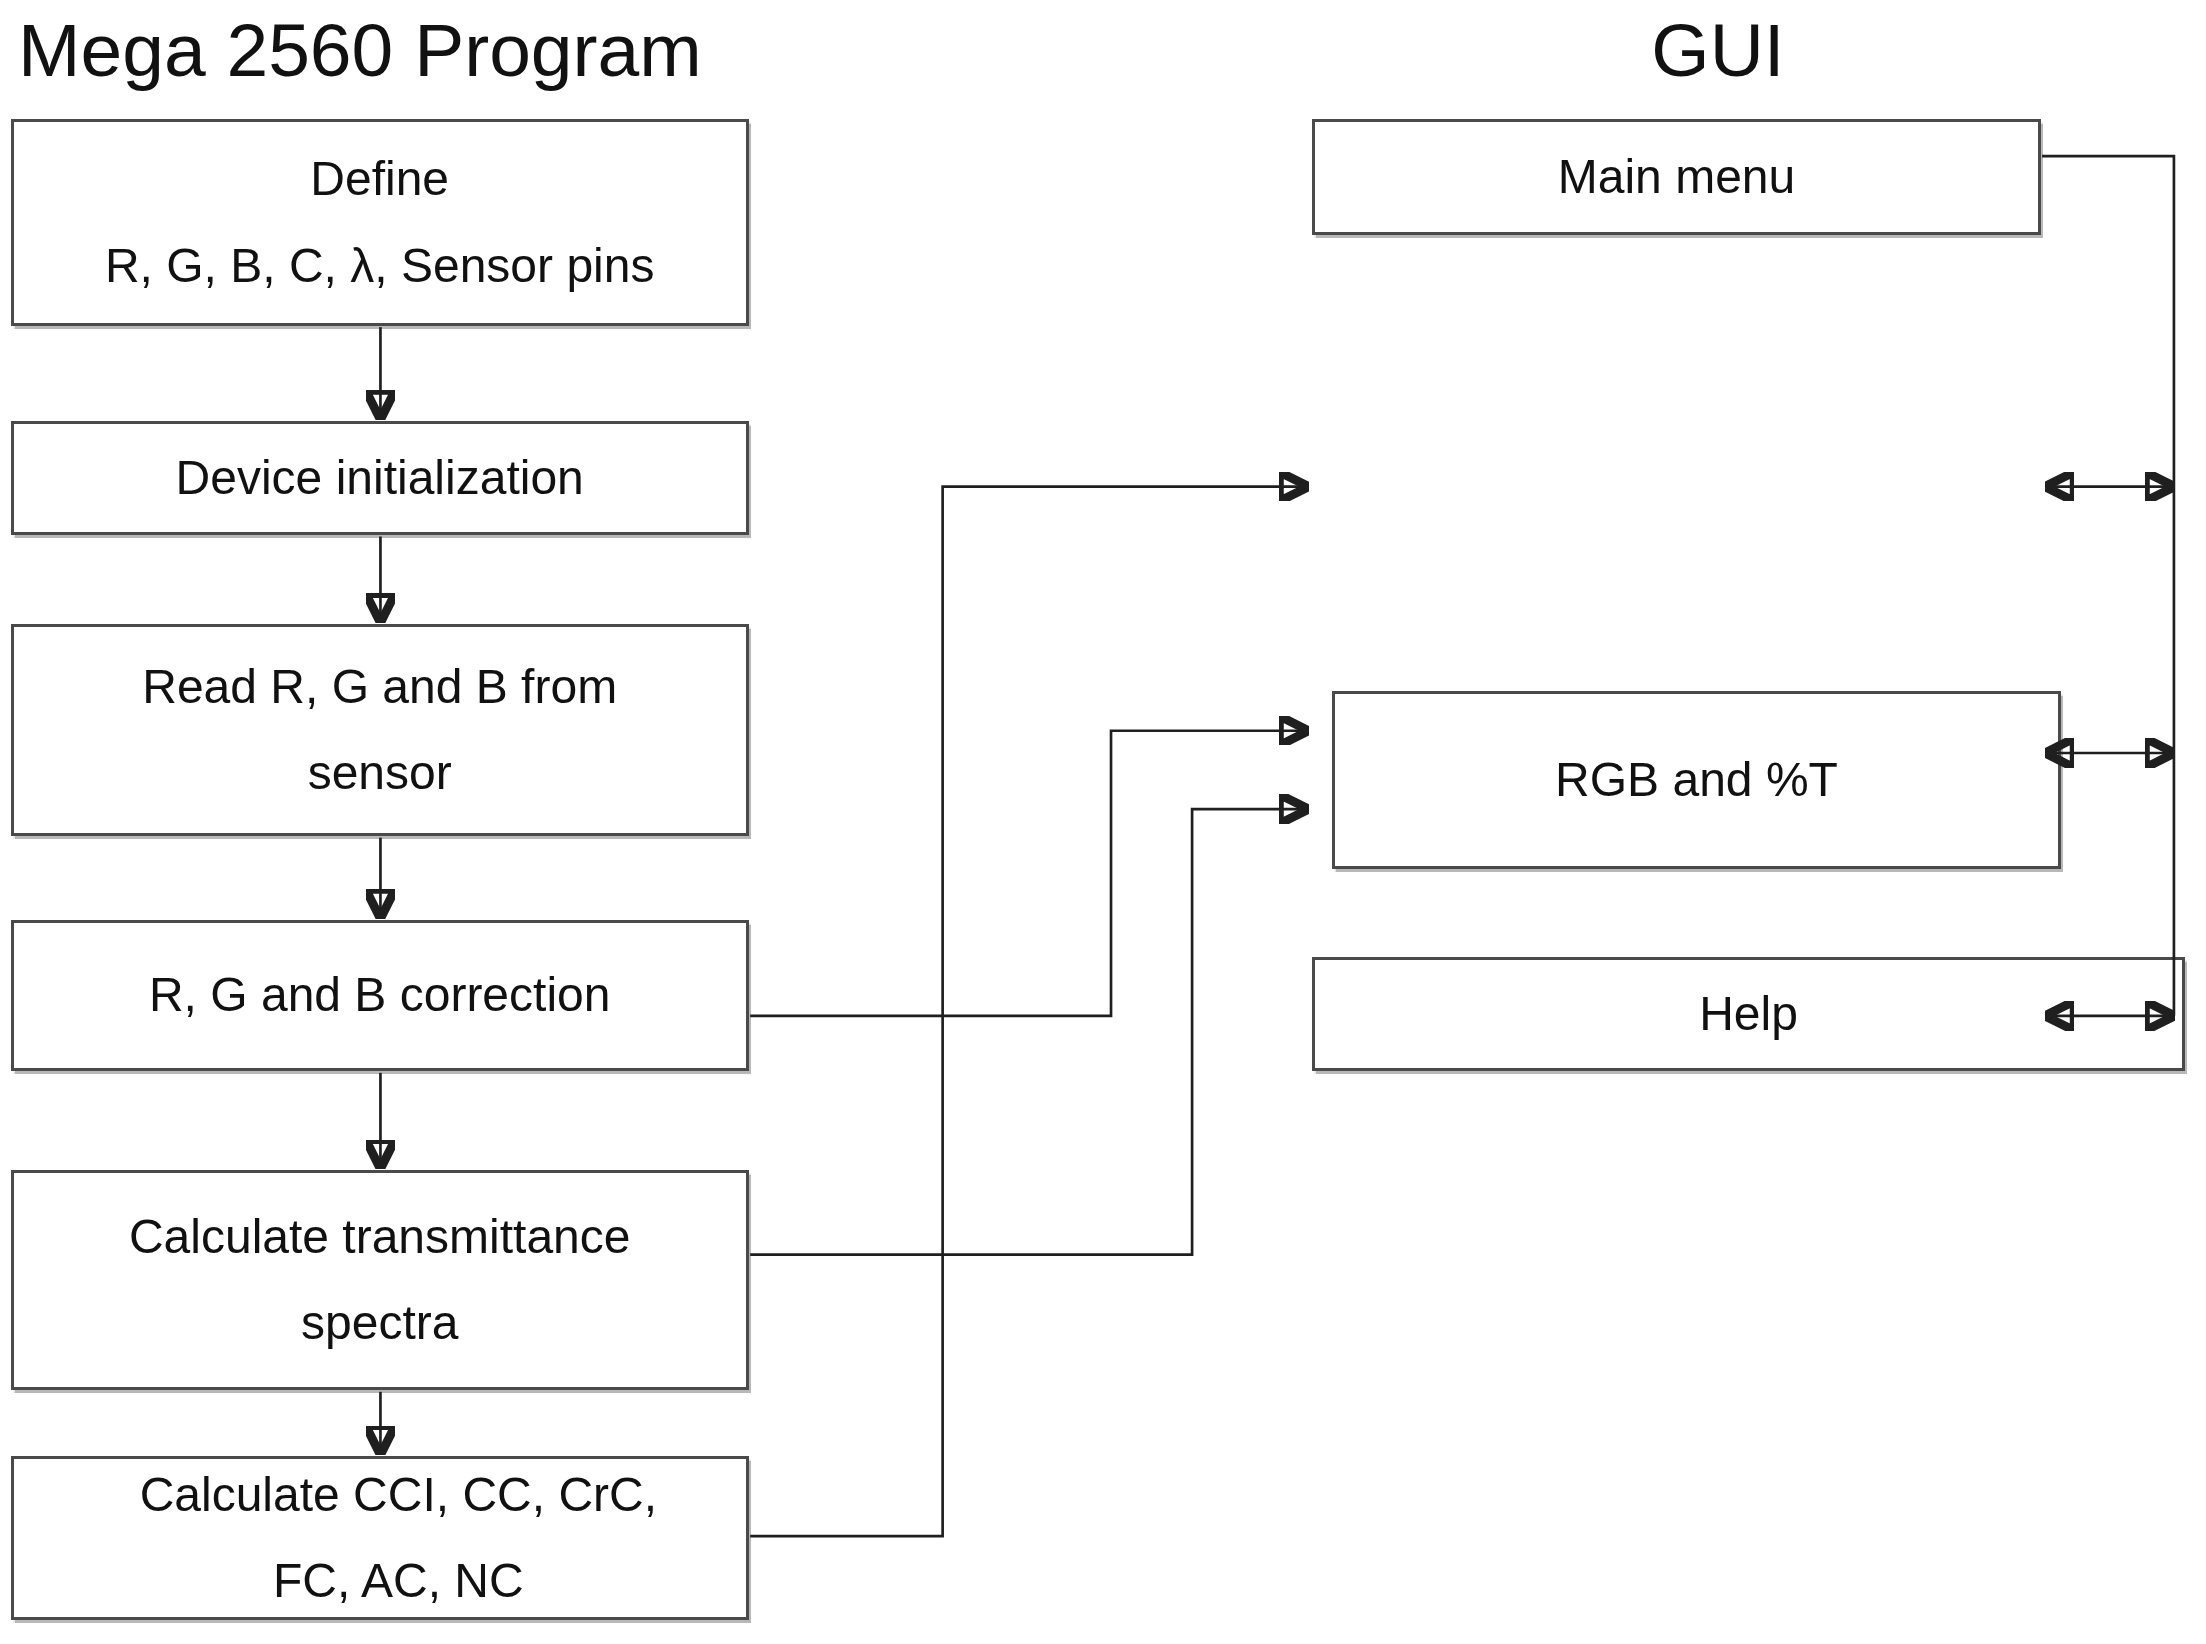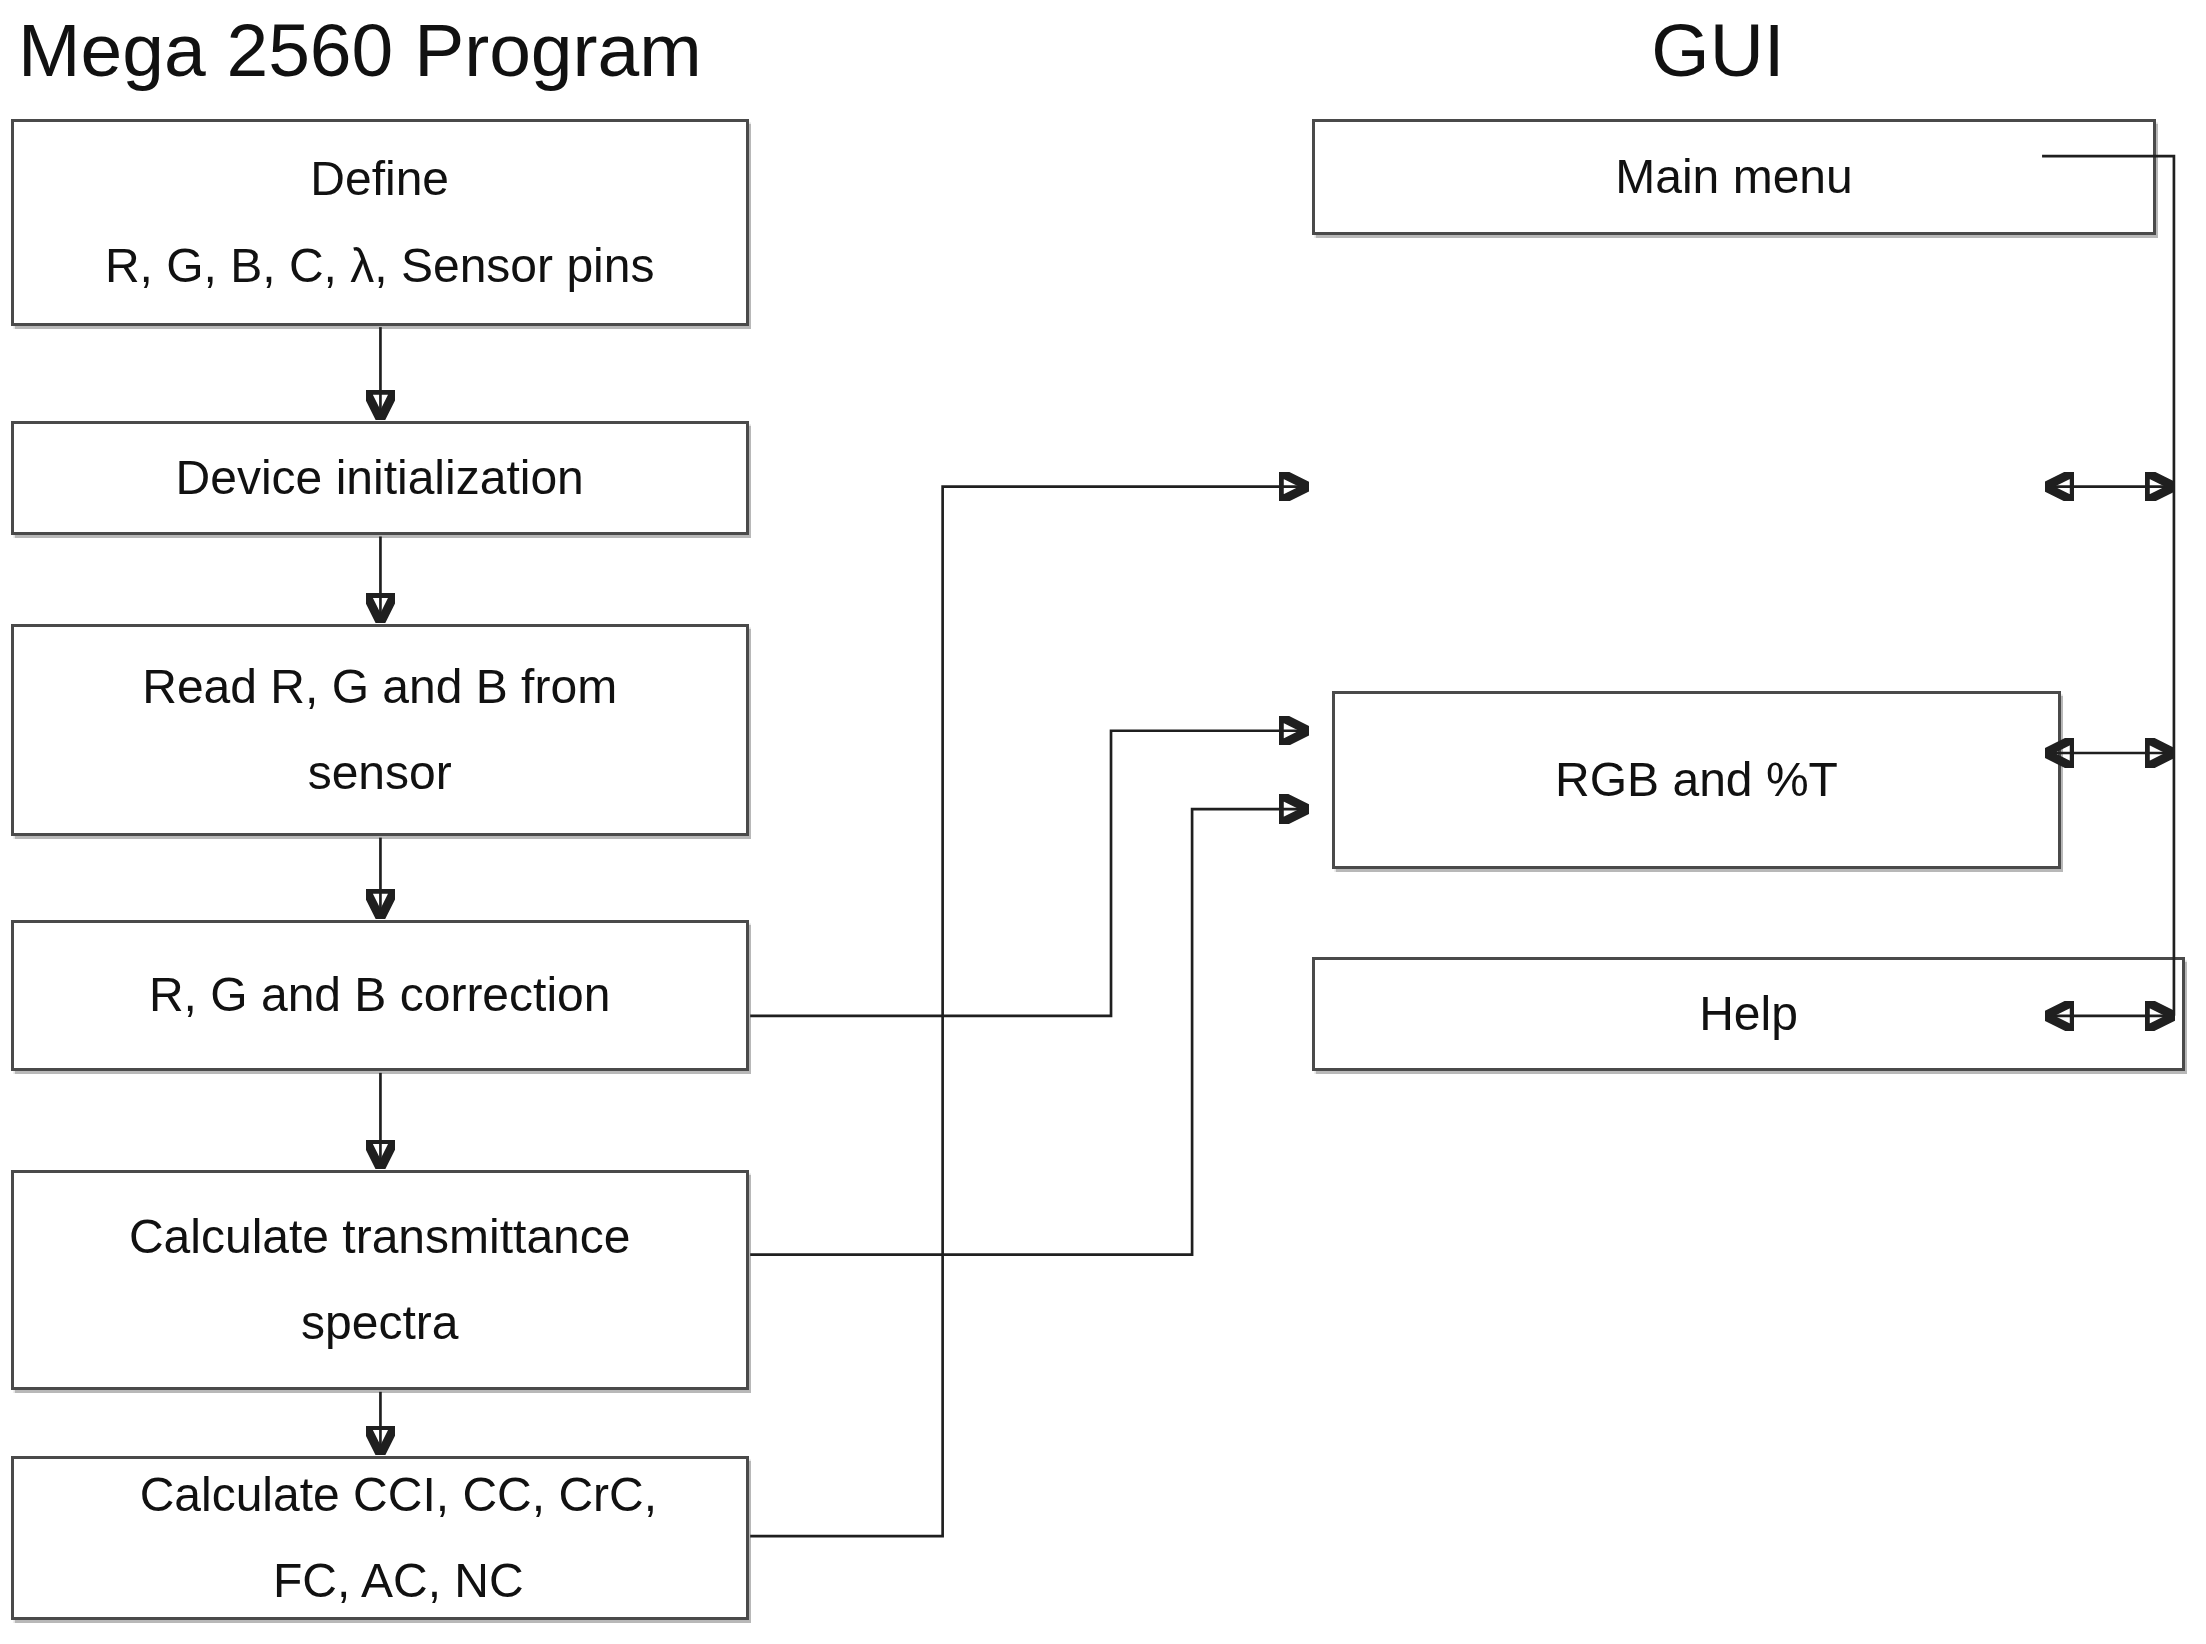--- a/index.html
+++ b/index.html
@@ -50,21 +50,21 @@
     padding: 0 10.7px;
   }
   
   #n-define            { left: 10.7px;  top: 119px;  width: 738px; height: 207px; }
   #n-device-init       { left: 10.7px;  top: 421px;  width: 738px; height: 114px; }
   #n-read-rgb          { left: 10.7px;  top: 624px;  width: 738px; height: 212px; }
   #n-rgb-correction    { left: 10.7px;  top: 920px; width: 738px; height: 151px; }
   #n-calc-transmittance{ left: 10.7px;  top: 1170px; width: 738px; height: 220px; }
   #n-calc-indices      { left: 10.7px;  top: 1456px; width: 738px; height: 164px; padding-left: 48px; }
   
-  #n-main-menu         { left: 1312px; top: 119px;  width: 844px; height: 116px; }
+  #n-main-menu         { left: 1312px; top: 119px;  width: 729px; height: 116px; }
   #n-measure           { left: 1312px; top: 426px;  width: 729px; height: 120px; }
   #n-rgb-t             { left: 1332px; top: 691px;  width: 729px; height: 178px; }
   #n-help              { left: 1312px; top: 957px; width: 873px; height: 114px; }
 
   #wires {
     position: absolute;
     left: 0;
     top: 0;
     pointer-events: none;
   }

